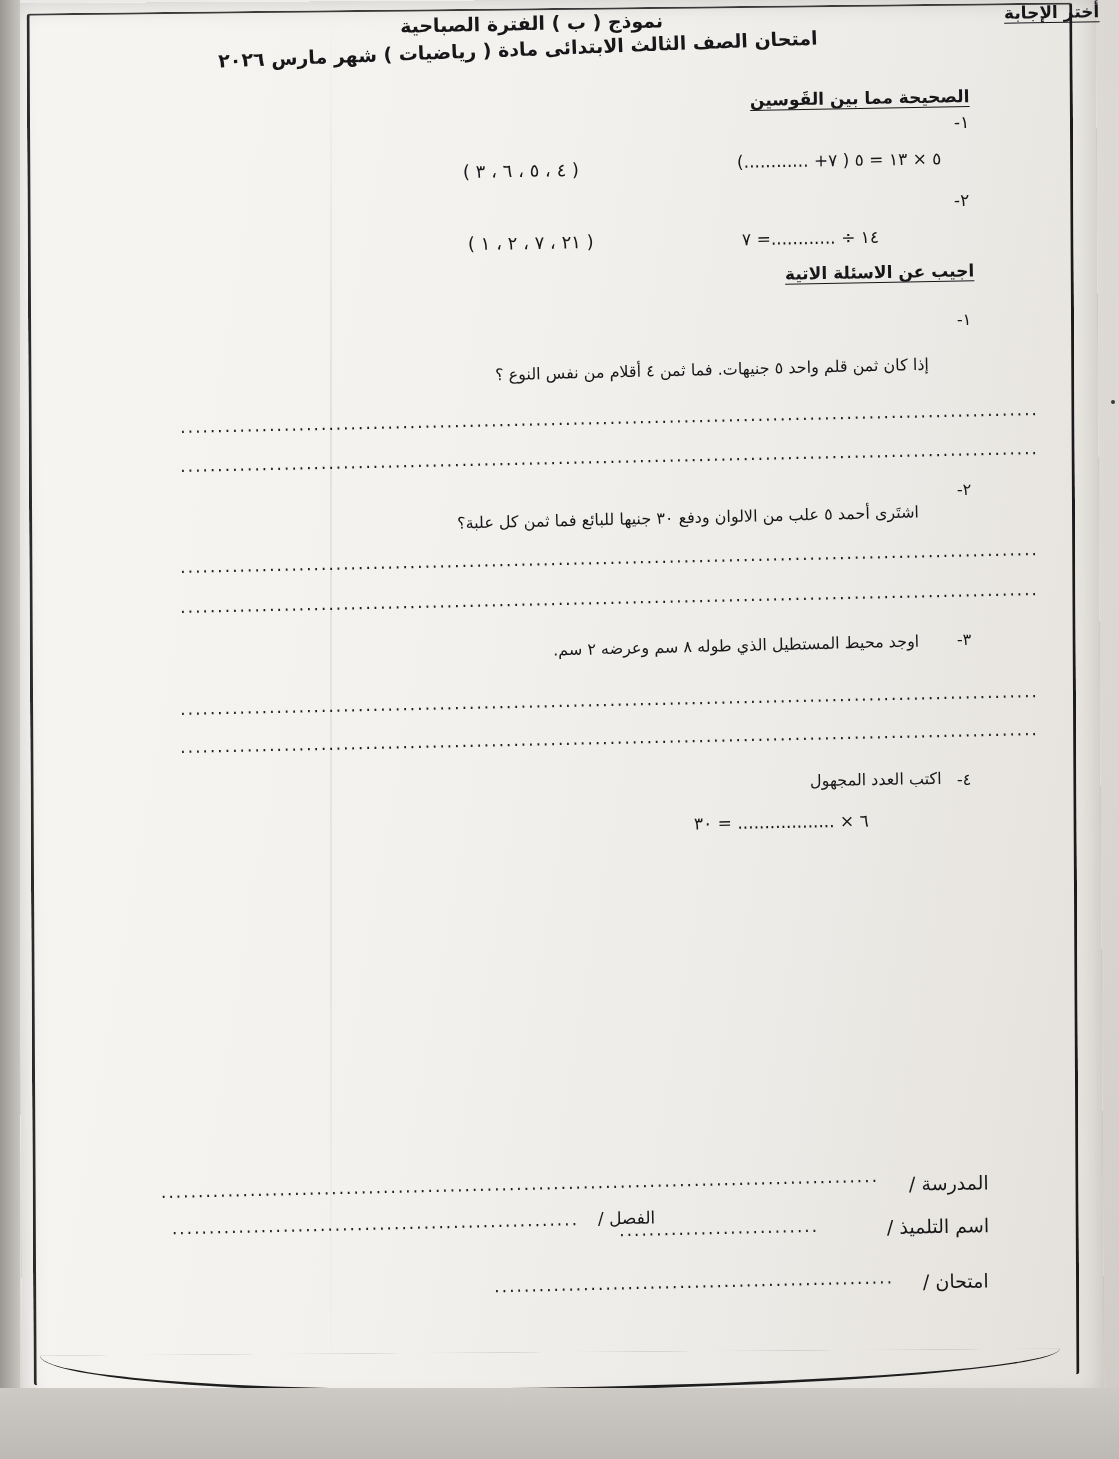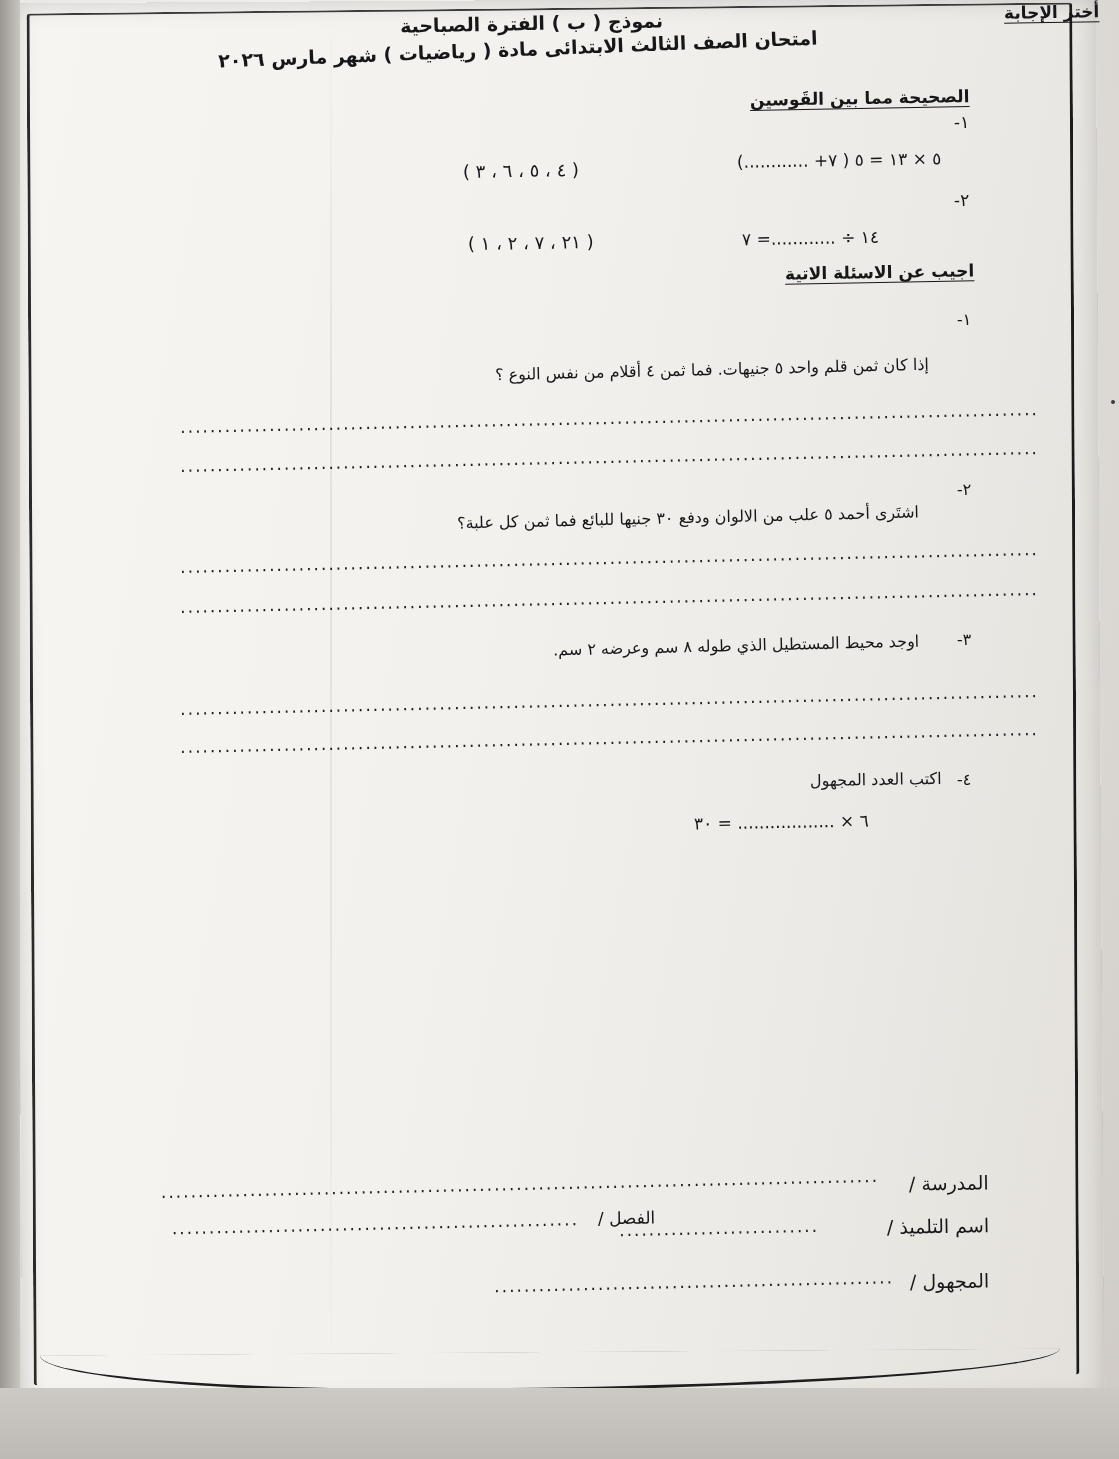--- a/index.html
+++ b/index.html
@@ -209,21 +209,21 @@
 
   <div class="txt" id="f-school">المدرسة / </div>
   <div class="dots fdots1">.........................................................................................................</div>
 
   <div class="txt" id="f-student">اسم التلميذ / </div>
   <div class="dots fdots2">...........................</div>
 
   <div class="txt" id="f-class">الفصل / </div>
   <div class="dots fdots3">.......................................................</div>
 
-  <div class="txt" id="f-date">المجهول / </div>
+  <div class="txt" id="f-date">امتحان / </div>
   <div class="dots fdots4">......................................................</div>
 
   <div id="wm">CamScanner</div>
   <div id="wm-mask"></div>
 
   <div id="left-edge"></div>
   <div id="bottom-edge"></div>
 </div>
 
 </body></html>

